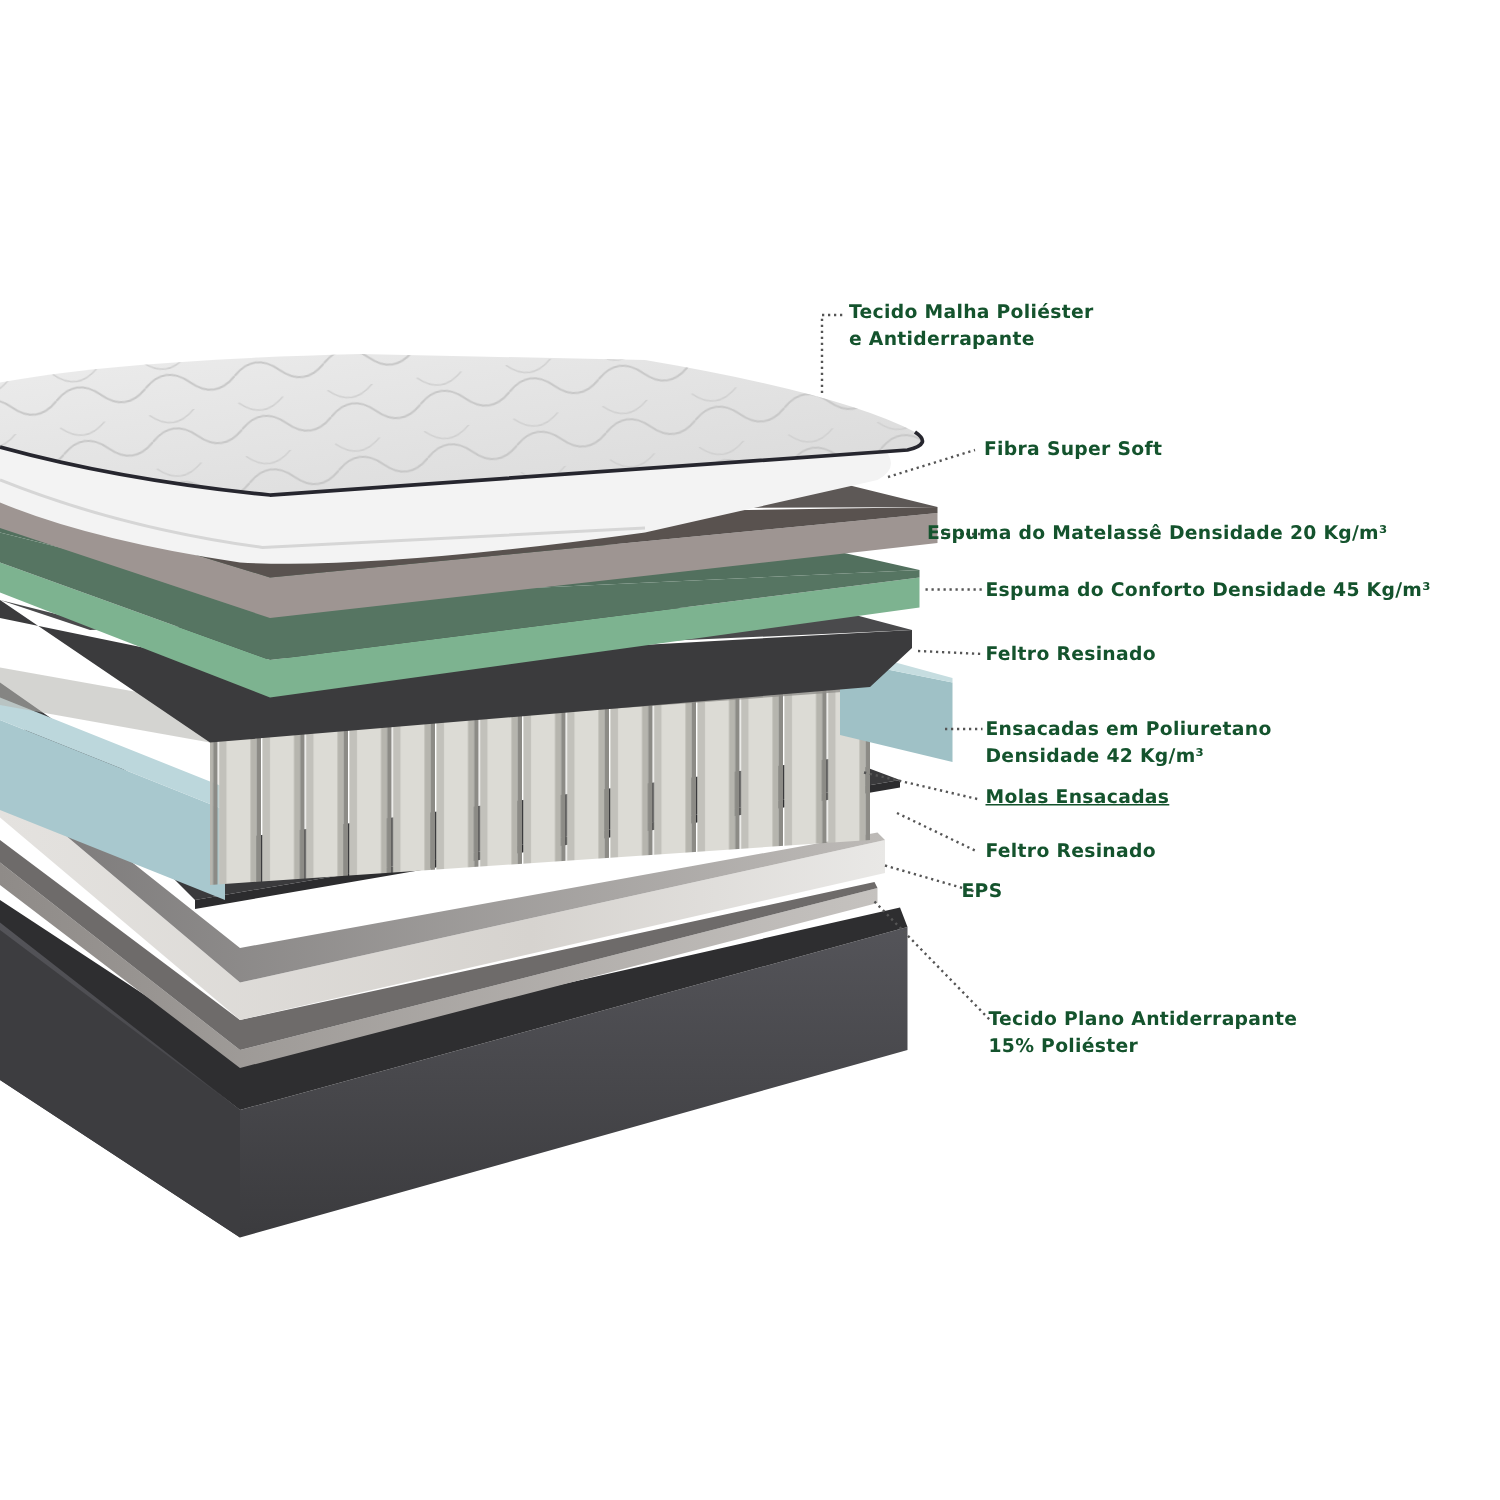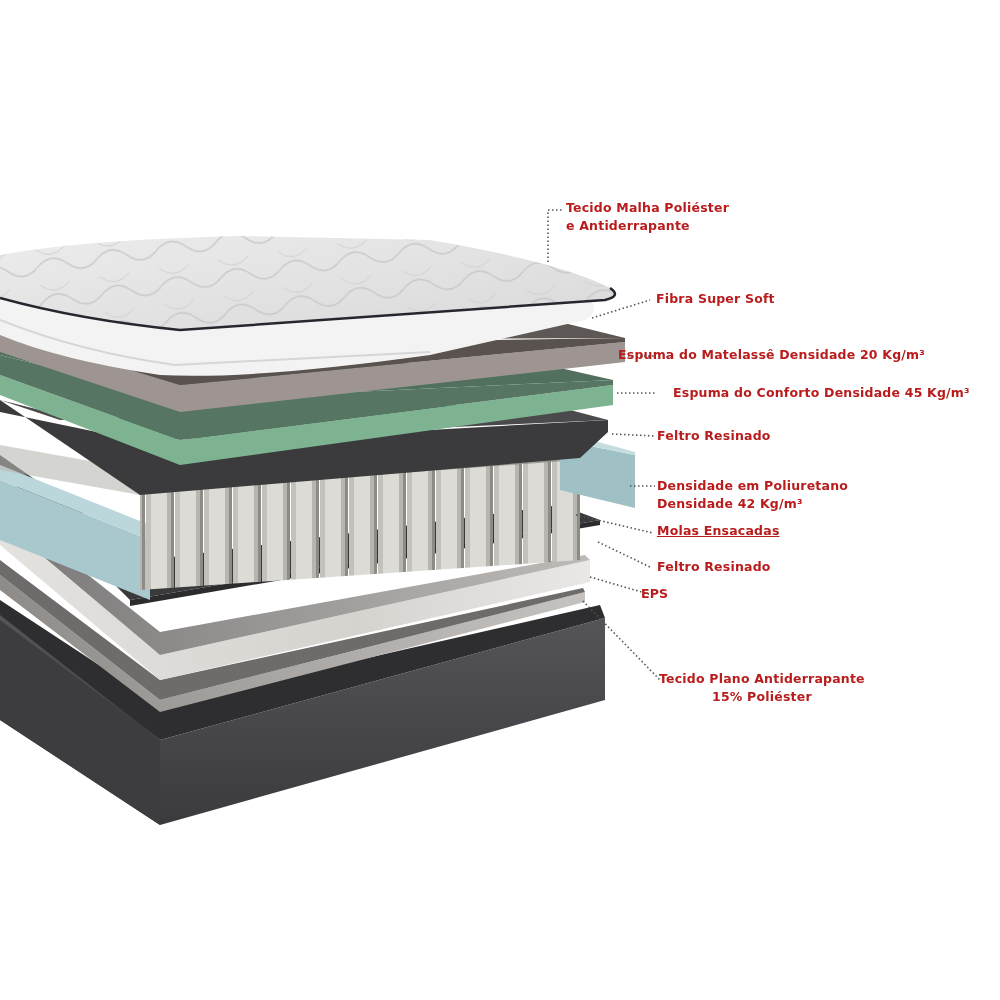--- a/index.html
+++ b/index.html
@@ -1,19 +1,19 @@
 <!DOCTYPE html>
 <html><head>
 <meta charset="utf-8">
 <style>
   html, body { margin: 0; padding: 0; background: #ffffff; }
   body { width: 1000px; height: 1000px; position: relative; overflow: hidden;
          font-family: "DejaVu Sans", "Liberation Sans", sans-serif; }
   #art { position: absolute; left: 0; top: 0; width: 1000px; height: 1000px; }
-  .label { position: absolute; font-weight: bold; font-size: 12.5px; color: #b91c1c;
+  .label { position: absolute; font-weight: bold; font-size: 12.5px; color: #14532d;
            line-height: 18px; white-space: nowrap; letter-spacing: 0.2px; }
   .label .l2 { display: block; }
 </style>
 </head>
 <body>
 
 <svg id="art" viewBox="0 0 1000 1000" xmlns="http://www.w3.org/2000/svg">
   <defs>
     <linearGradient id="gBase" x1="0" y1="0" x2="0" y2="1">
       <stop offset="0" stop-color="#55555a"></stop>
@@ -130,35 +130,35 @@
 <div class="label" style="left:566px; top:199px;">
   <span class="l2">Tecido Malha Poliéster</span>
   <span class="l2">e Antiderrapante</span>
 </div>
 <div class="label" style="left:656px; top:290px;">
   <span>Fibra Super Soft</span>
 </div>
 <div class="label" style="left:618px; top:346px;">
   <span>Espuma do Matelassê Densidade 20 Kg/m³</span>
 </div>
-<div class="label" style="left:657px; top:384px;margin-left:16px;">
+<div class="label" style="left:657px; top:384px;">
   <span>Espuma do Conforto Densidade 45 Kg/m³</span>
 </div>
 <div class="label" style="left:657px; top:427px;">
   <span>Feltro Resinado</span>
 </div>
 <div class="label" style="left:657px; top:477px;">
-  <span class="l2">Densidade em Poliuretano</span>
+  <span class="l2">Ensacadas em Poliuretano</span>
   <span class="l2">Densidade 42 Kg/m³</span>
 </div>
 <div class="label" style="left:657px; top:522px;text-decoration:underline;">
   <span>Molas Ensacadas</span>
 </div>
 <div class="label" style="left:657px; top:558px;">
   <span>Feltro Resinado</span>
 </div>
 <div class="label" style="left:641px; top:585px;">
   <span>EPS</span>
 </div>
-<div class="label" style="left:659px; top:670px;text-align:center;">
+<div class="label" style="left:659px; top:670px;">
   <span class="l2">Tecido Plano Antiderrapante</span>
   <span class="l2">15% Poliéster</span>
 </div>
 
 </body></html>

